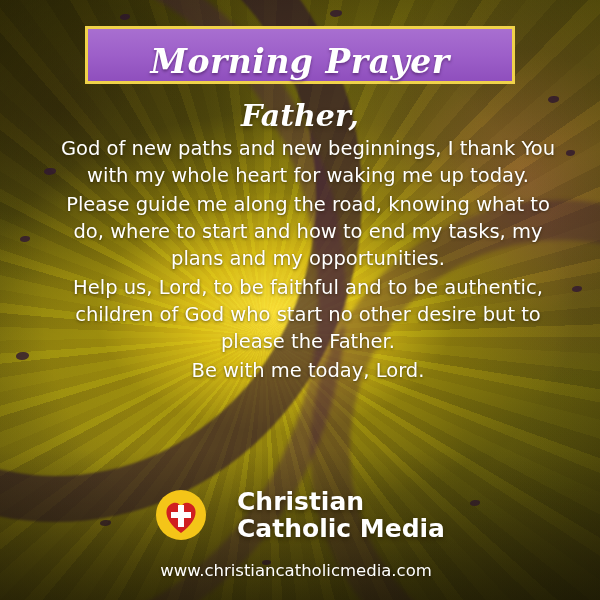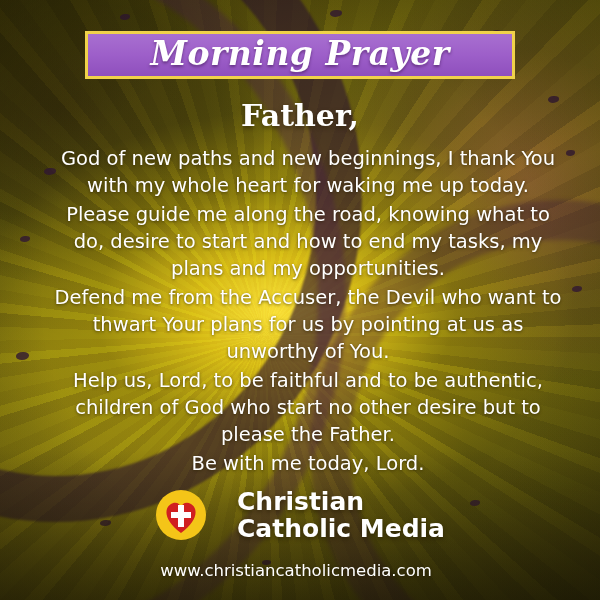--- a/index.html
+++ b/index.html
@@ -91,26 +91,26 @@
     top: 24px;
     left: 0; right: 0;
     height: 62px;
     display: flex;
     align-items: center;
     justify-content: center;
   }
   .ribbon {
     position: relative;
     width: 430px;
-    height: 48px;
+    height: 58px;
     background: linear-gradient(180deg, #a86fd0 0%, #9d5fc9 50%, #8f4fbd 100%);
     border: 3px solid #f0d24a;
     box-sizing: border-box;
     display: flex;
-    align-items: flex-start;
+    align-items: flex-end;
     justify-content: center;
   }
   .ribbon-title {
     font-family: "DejaVu Serif", serif;
     font-style: italic;
     font-weight: bold;
     font-size: 33px;
     color: #ffffff;
     letter-spacing: .5px;
     text-shadow: 0 2px 3px rgba(60,20,80,0.55);
@@ -123,22 +123,23 @@
     top: 98px;
     left: 28px;
     right: 28px;
     text-align: center;
     color: #ffffff;
   }
   .salutation {
     font-family: "DejaVu Serif", serif;
     font-weight: bold;
     font-size: 30px;
-    margin-bottom: 12px;
+    margin-bottom: 2px;
     text-shadow: 0 2px 4px rgba(40,30,0,0.6);
+    font-style: italic;
   }
   .para {
     font-size: 19.5px;
     line-height: 27px;
     margin: 0 0 2px 16px;
     text-shadow: 0 1px 3px rgba(40,30,0,0.65);
     padding: 0 6px;
   }
 
   
@@ -207,22 +208,21 @@
   <div class="banner-wrap">
 
     <div class="ribbon">
       <div class="ribbon-title">Morning Prayer</div>
     </div>
   </div>
 
   <div class="prayer">
     <div class="salutation">Father,</div>
     <p class="para">God of new paths and new beginnings, I thank You with my whole heart for waking me up today.</p>
-    <p class="para">Please guide me along the road, knowing what to do, desire to start and how to end my tasks, my plans and my opportunities.</p>
-    <p class="para">Defend me from the Accuser, the Devil who want to thwart Your plans for us by pointing at us as unworthy of You.</p>
+    <p class="para">Please guide me along the road, knowing what to do, where to start and how to end my tasks, my plans and my opportunities.</p>
     <p class="para">Help us, Lord, to be faithful and to be authentic, children of God who start no other desire but to please the Father.</p>
     <p class="para">Be with me today, Lord.</p>
   </div>
 
   <div class="logo-row">
     <div class="logo-mark">
       <svg width="52" height="52" viewBox="0 0 52 52" aria-hidden="true">
         <circle cx="26" cy="26" r="25" fill="#f4c518"></circle>
         <path d="M26 44 C10 32, 8 20, 16 15 C21 12, 25 15, 26 18 C27 15, 31 12, 36 15 C44 20, 42 32, 26 44 Z" fill="#d02020"></path>
         <rect x="23" y="16" width="6" height="22" fill="#ffffff"></rect>

